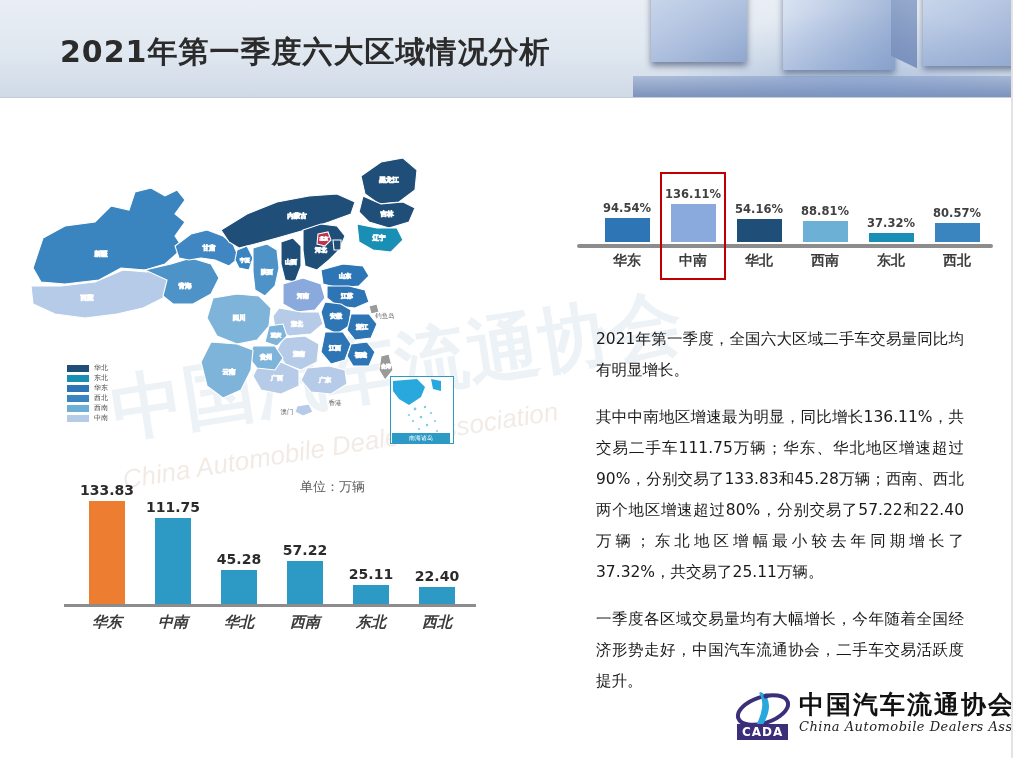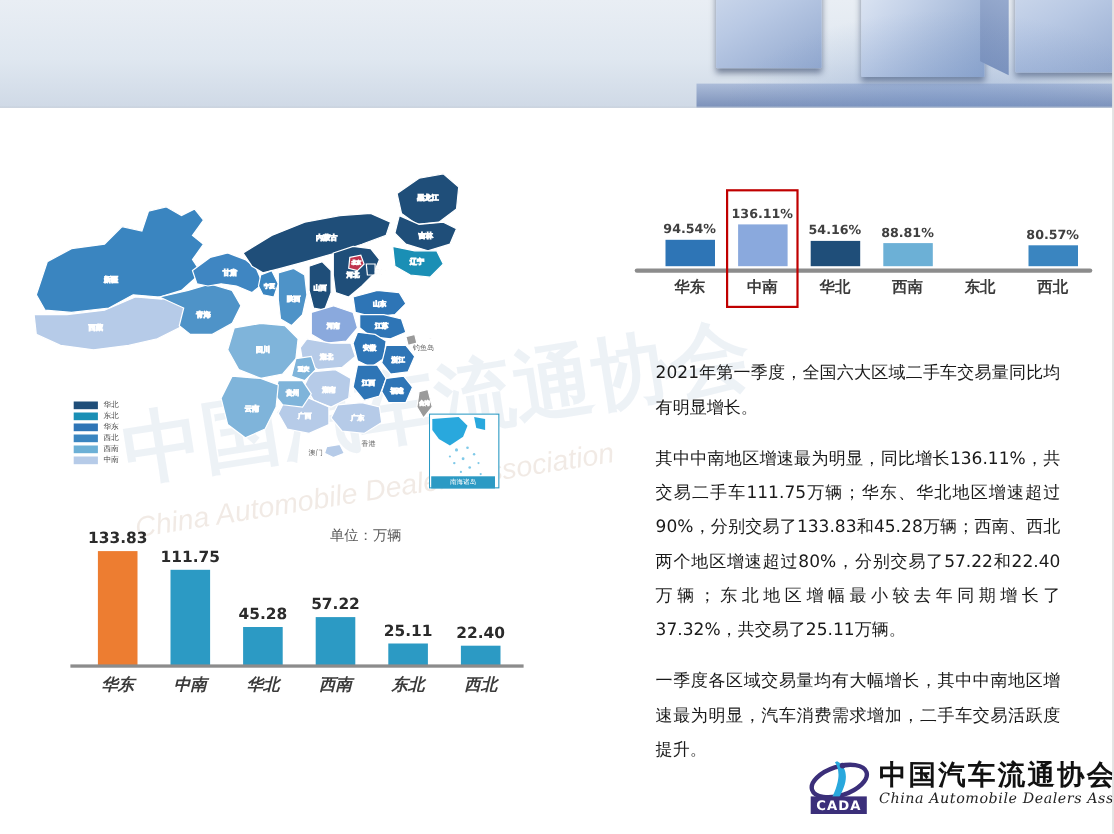--- a/index.html
+++ b/index.html
@@ -132,20 +132,21 @@
     <div class="header-cubes">
       <div class="cube c1"></div>
       <div class="cube c2">
         <div class="cube-face"></div>
       </div>
       <div class="cube c3"></div>
       <div class="header-base"></div>
       <div class="header-glow"></div>
     </div>
     <div class="header-rule"></div>
+    <div class="title">2021年第一季度六大区域情况分析</div>
   </div>
 
   <div class="watermark">
     <div class="wm-text">中国汽车流通协会</div>
     <div class="wm-sub">China Automobile Dealers Association</div>
   </div>
 
   <div class="map-wrap">
     <svg width="450" height="330" viewBox="0 0 450 330">
       <g stroke="#ffffff" stroke-width="1.1">
@@ -312,20 +313,24 @@
         <span class="ct-bar" style="height:38px;background:#8aa9dd"></span>
       </div>
       <div class="ct-col" style="left:151px">
         <span class="ct-val">54.16%</span>
         <span class="ct-bar" style="height:23px;background:#1f4e79"></span>
       </div>
       <div class="ct-col" style="left:217px">
         <span class="ct-val">88.81%</span>
         <span class="ct-bar" style="height:21px;background:#6cb0d6"></span>
       </div>
+      <div class="ct-col" style="left:283px">
+        <span class="ct-val">37.32%</span>
+        <span class="ct-bar" style="height:9px;background:#1a8fb5"></span>
+      </div>
       <div class="ct-col" style="left:349px">
         <span class="ct-val">80.57%</span>
         <span class="ct-bar" style="height:19px;background:#3a85c0"></span>
       </div>
       <div class="ct-axis"></div>
     </div>
     <div class="ct-labels">
       <span class="ct-lab" style="left:19px">华东</span>
       <span class="ct-lab" style="left:85px">中南</span>
       <span class="ct-lab" style="left:151px">华北</span>
@@ -371,21 +376,21 @@
       <span class="cb-lab" style="left:146px">华北</span>
       <span class="cb-lab" style="left:212px">西南</span>
       <span class="cb-lab" style="left:278px">东北</span>
       <span class="cb-lab" style="left:344px">西北</span>
     </div>
   </div>
 
   <div class="body-text">
     <p>2021年第一季度，全国六大区域二手车交易量同比均有明显增长。</p>
     <p>其中中南地区增速最为明显，同比增长136.11%，共交易二手车111.75万辆；华东、华北地区增速超过90%，分别交易了133.83和45.28万辆；西南、西北两个地区增速超过80%，分别交易了57.22和22.40万辆；东北地区增幅最小较去年同期增长了37.32%，共交易了25.11万辆。</p>
-    <p>一季度各区域交易量均有大幅增长，其中中南地区增速最为明显，汽车消费需求增加，二手车交易活跃度提升。</p>
+    <p>一季度各区域交易量均有大幅增长，今年随着全国经济形势走好，中国汽车流通协会，二手车交易活跃度提升。</p>
   </div>
 
   <div class="logo">
     <svg class="logo-mark" viewBox="0 0 58 50">
       <ellipse cx="28" cy="22" rx="26" ry="13" transform="rotate(-18 28 22)" fill="none" stroke="#3b2f7a" stroke-width="4"></ellipse>
       <path d="M26 4 C34 8 36 18 32 28 C29 36 25 42 23 46 L18 44 C22 36 26 28 27 20 C28 13 26 8 24 5 Z" fill="#29a8dd"></path>
       <circle cx="31" cy="8" r="2.6" fill="#3b2f7a"></circle>
     </svg>
     <div class="logo-cada">CADA</div>
     <div class="logo-cn">中国汽车流通协会</div>

